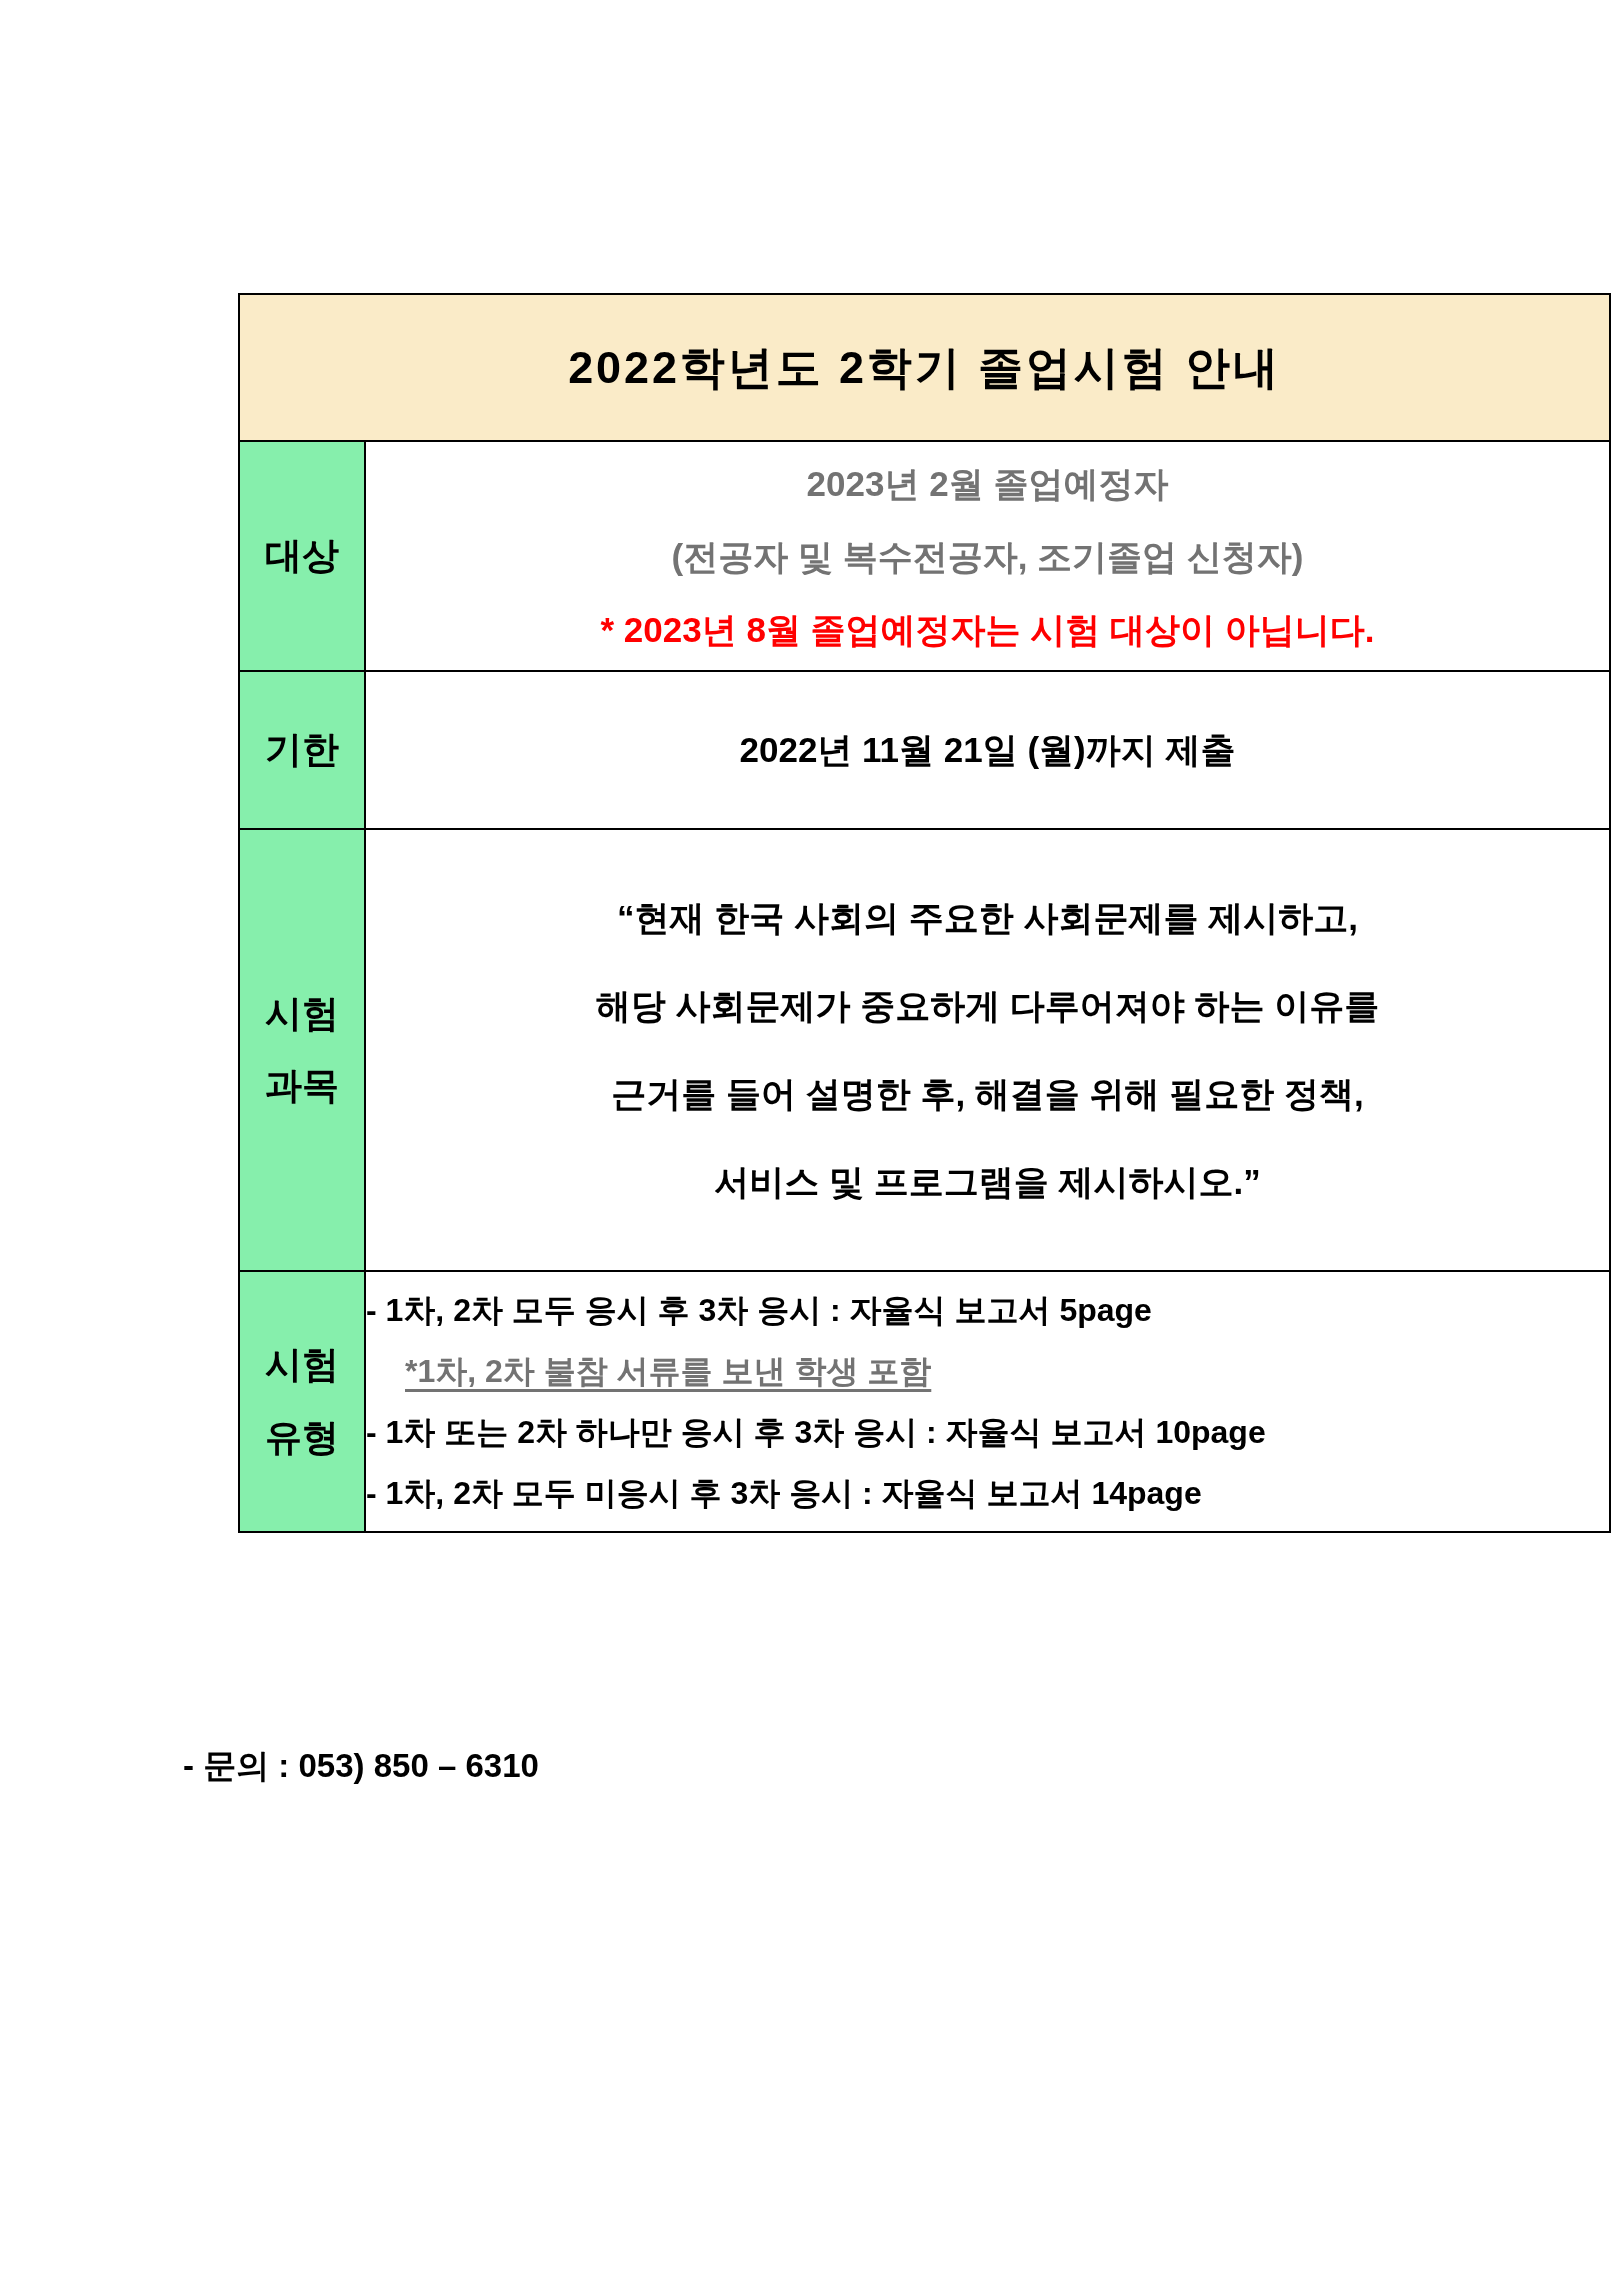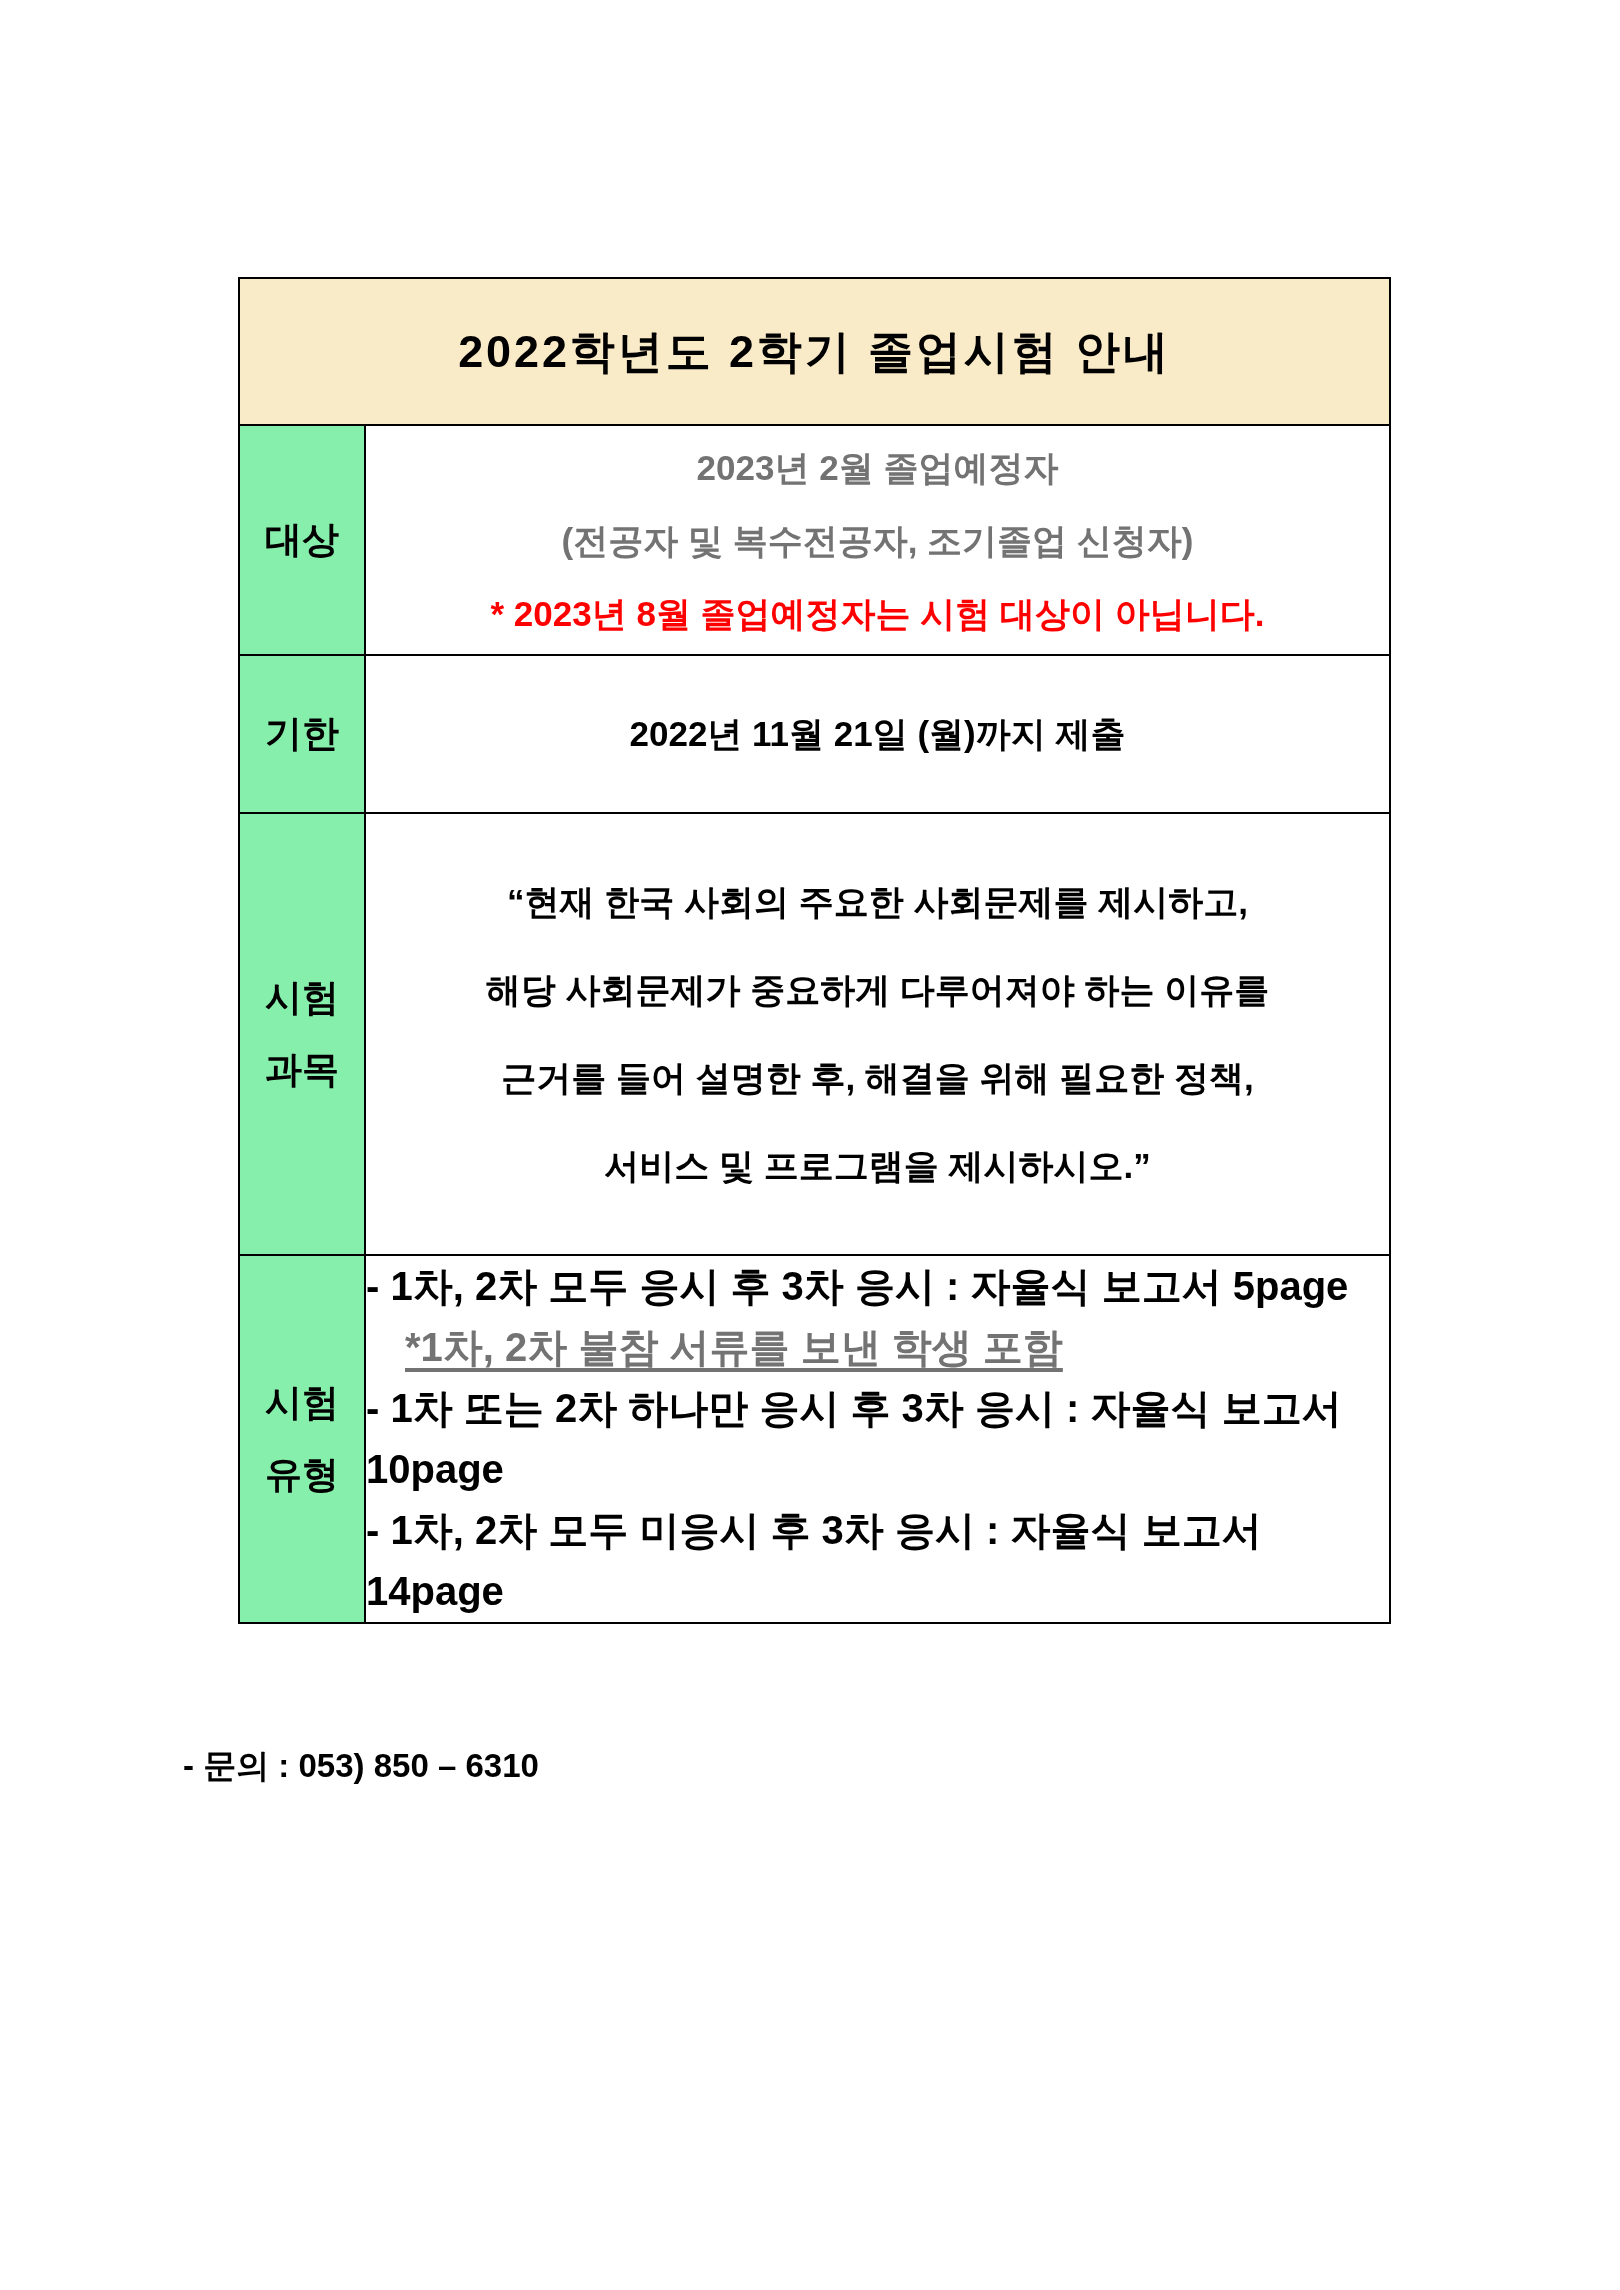--- a/index.html
+++ b/index.html
@@ -11,22 +11,22 @@
   .page {
     position: relative;
     width: 1620px;
     height: 2291px;
     background: #ffffff;
     overflow: hidden;
   }
   table.notice-table {
     position: absolute;
     left: 238px;
-    top: 277px;
-    width: 1153px;
+    top: 293px;
+    width: 1373px;
     border-collapse: collapse;
     table-layout: fixed;
   }
   table.notice-table td, table.notice-table th {
     border: 2px solid #000000;
     padding: 0;
     font-weight: bold;
     color: #000000;
   }
   col.label-col { width: 126px; }
@@ -61,21 +61,21 @@
   .row-target .line { line-height: 73px; }
   .row-submission .line { line-height: 74px; }
   .row-subject .line { line-height: 88px; }
 
   .blue { color: #737373; }
   .red  { color: #FF0000; }
 
   td.content-left {
     text-align: left;
     vertical-align: middle;
-    font-size: 40px;
+    font-size: 32px;
     padding-left: 27.4px;
     padding-right: 9.8px;
   }
   .row-type .line { line-height: 61px; }
   .type-note {
     padding-left: 39px;
     text-decoration: underline;
     text-underline-offset: 6.9px;
   }
   .email-line {

